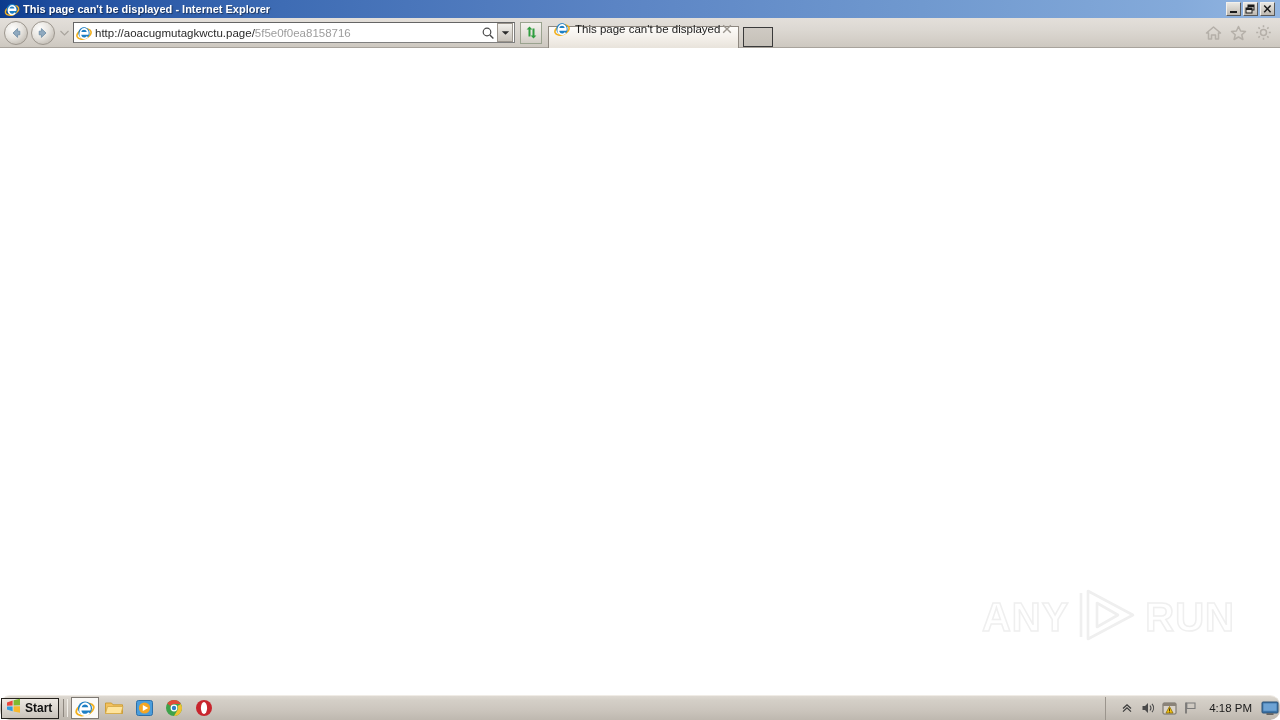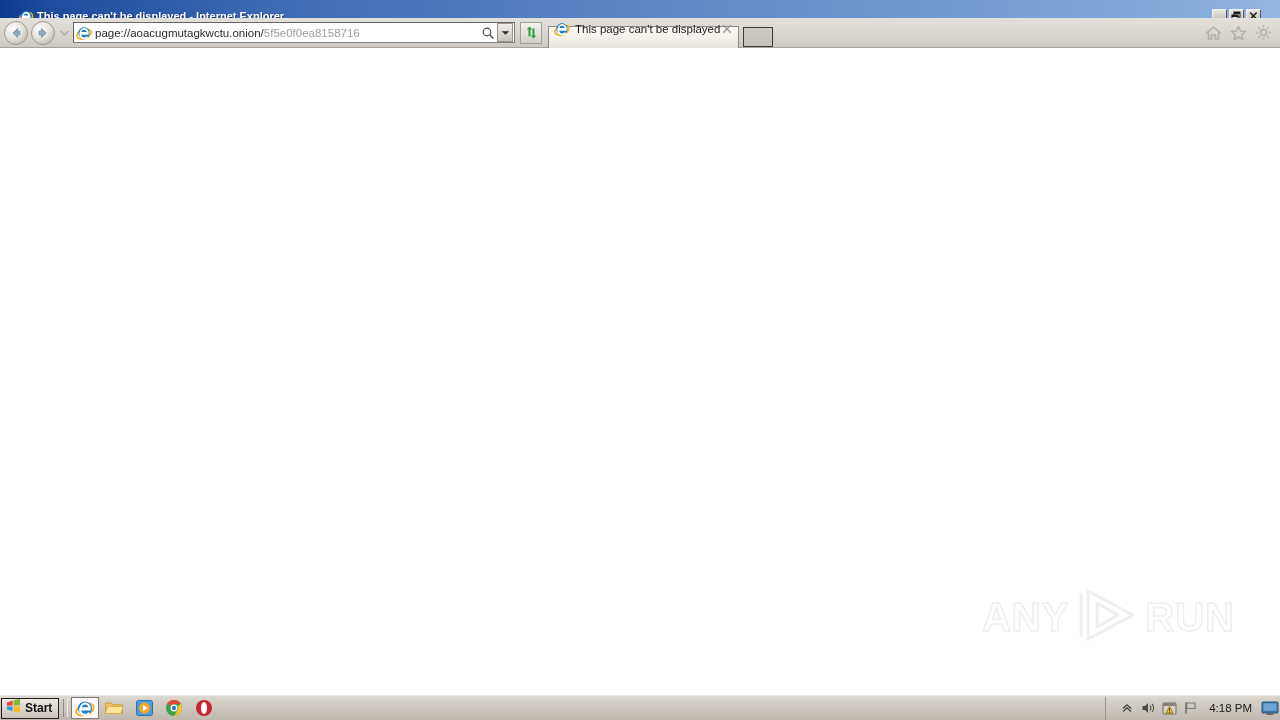--- a/index.html
+++ b/index.html
@@ -21,21 +21,21 @@
 
   
   .titlebar {
     position: absolute;
     left: 0; top: 0;
     width: 1280px;
     height: 18px;
     background: linear-gradient(to right, #0c3b8c 0%, #1e4d9e 4%, #3e6cb4 22%, #5b84c4 48%, #7099cf 72%, #84aada 92%, #93b6e2 100%);
     display: flex;
     align-items: center;
-    padding: 16px;
+    padding: 2px;
     box-sizing: border-box;
   }
   .titlebar-icon {
     width: 16px;
     height: 15px;
     margin-left: 2px;
     margin-right: 3px;
     flex: none;
     position: relative;
   }
@@ -270,20 +270,21 @@
   .taskbar {
     position: absolute;
     left: 0; top: 695px;
     width: 1280px;
     height: 25px;
     background: linear-gradient(to bottom, #ded9d2 0%, #d4cfc7 18%, #cbc5bd 60%, #beb8af 100%);
     border-top: 1px solid #f0ece6;
     box-sizing: border-box;
     display: flex;
     align-items: center;
+    border-radius: 10px;
   }
   .start-btn {
     flex: none;
     height: 21px;
     margin-left: 1px;
     padding: 0 6px 0 3px;
     background: linear-gradient(to bottom, #ece8e2 0%, #dcd7d0 50%, #c8c2ba 100%);
     border: 1px solid #24211d;
     box-sizing: border-box;
     display: flex;
@@ -416,21 +417,21 @@
 
     <div class="addressbar">
       <div class="addr-favicon">
         <svg viewBox="0 0 16 16" width="16" height="16">
           <ellipse cx="8" cy="9" rx="7.4" ry="4.6" fill="none" stroke="#f2b01e" stroke-width="1.6" transform="rotate(-22 8 9)"></ellipse>
           <path d="M8 2.2c3.1 0 5.6 2.6 5.6 5.8S11.1 13.8 8 13.8 2.4 11.2 2.4 8 4.9 2.2 8 2.2z" fill="#1d7fc4"></path>
           <path d="M8 3.1c2.6 0 4.7 2.2 4.7 4.9 0 .6-.1 1.2-.3 1.7H5.3c0 1.6 1.2 2.8 2.8 2.8 1 0 1.9-.5 2.4-1.3l1.6.8c-.8 1.3-2.3 2.2-4 2.2-2.6 0-4.7-2.2-4.7-4.9S5.4 3.1 8 3.1z" fill="#ffffff"></path>
           <path d="M8 4.8c1.3 0 2.4.9 2.7 2.1H5.3C5.6 5.7 6.7 4.8 8 4.8z" fill="#1d7fc4"></path>
         </svg>
       </div>
-      <div class="addr-text" title="http://aoacugmutagkwctu.onion/5f5e0f0ea8158716"><span>page://aoacugmutagkwctu.onion/</span><span class="dim">5f5e0f0ea8158716</span></div>
+      <div class="addr-text" title="http://aoacugmutagkwctu.onion/5f5e0f0ea8158716"><span>http://aoacugmutagkwctu.page/</span><span class="dim">5f5e0f0ea8158716</span></div>
       <div class="addr-search-icon">
         <svg width="14" height="14" viewBox="0 0 14 14">
           <circle cx="6" cy="6" r="3.8" fill="none" stroke="#4a4a4a" stroke-width="1.2"></circle>
           <path d="M8.9 8.9 L12.4 12.4" stroke="#4a4a4a" stroke-width="1.4" fill="none"></path>
         </svg>
       </div>
       <div class="addr-drop">
         <svg width="9" height="6" viewBox="0 0 9 6">
           <path d="M0.8 1.2 L4.5 4.8 L8.2 1.2 Z" fill="#2b2b2b"></path>
         </svg>

